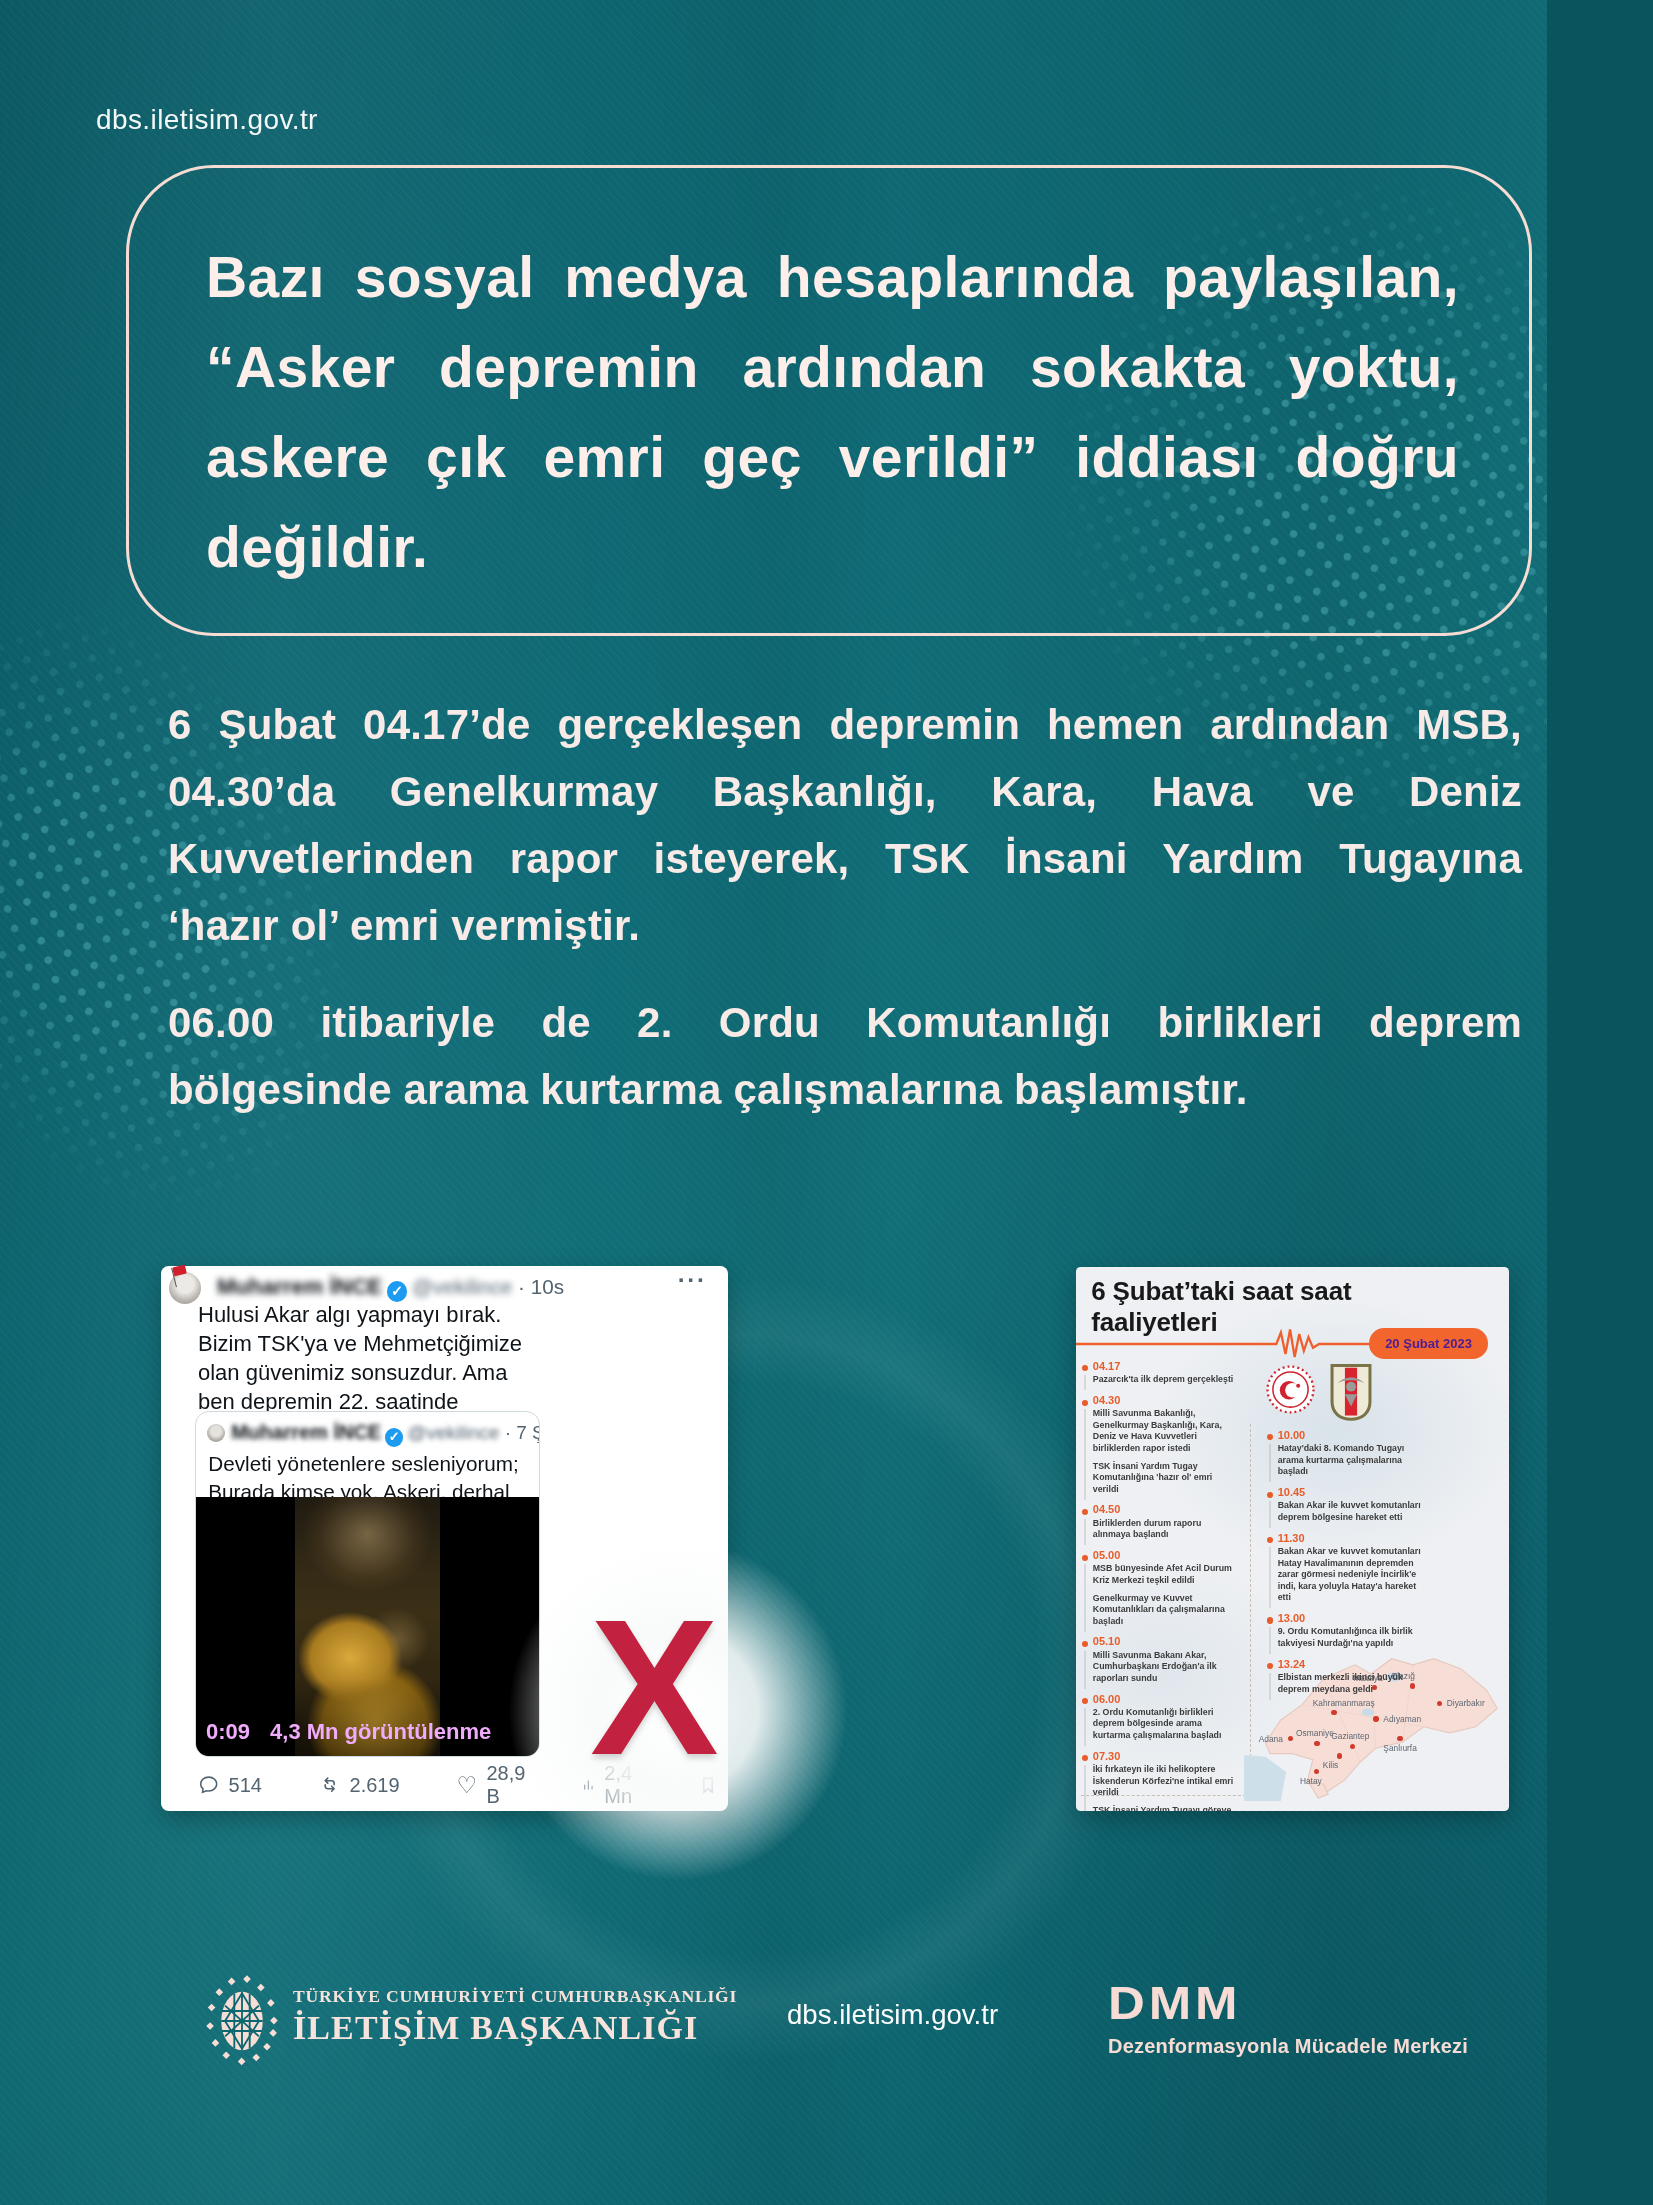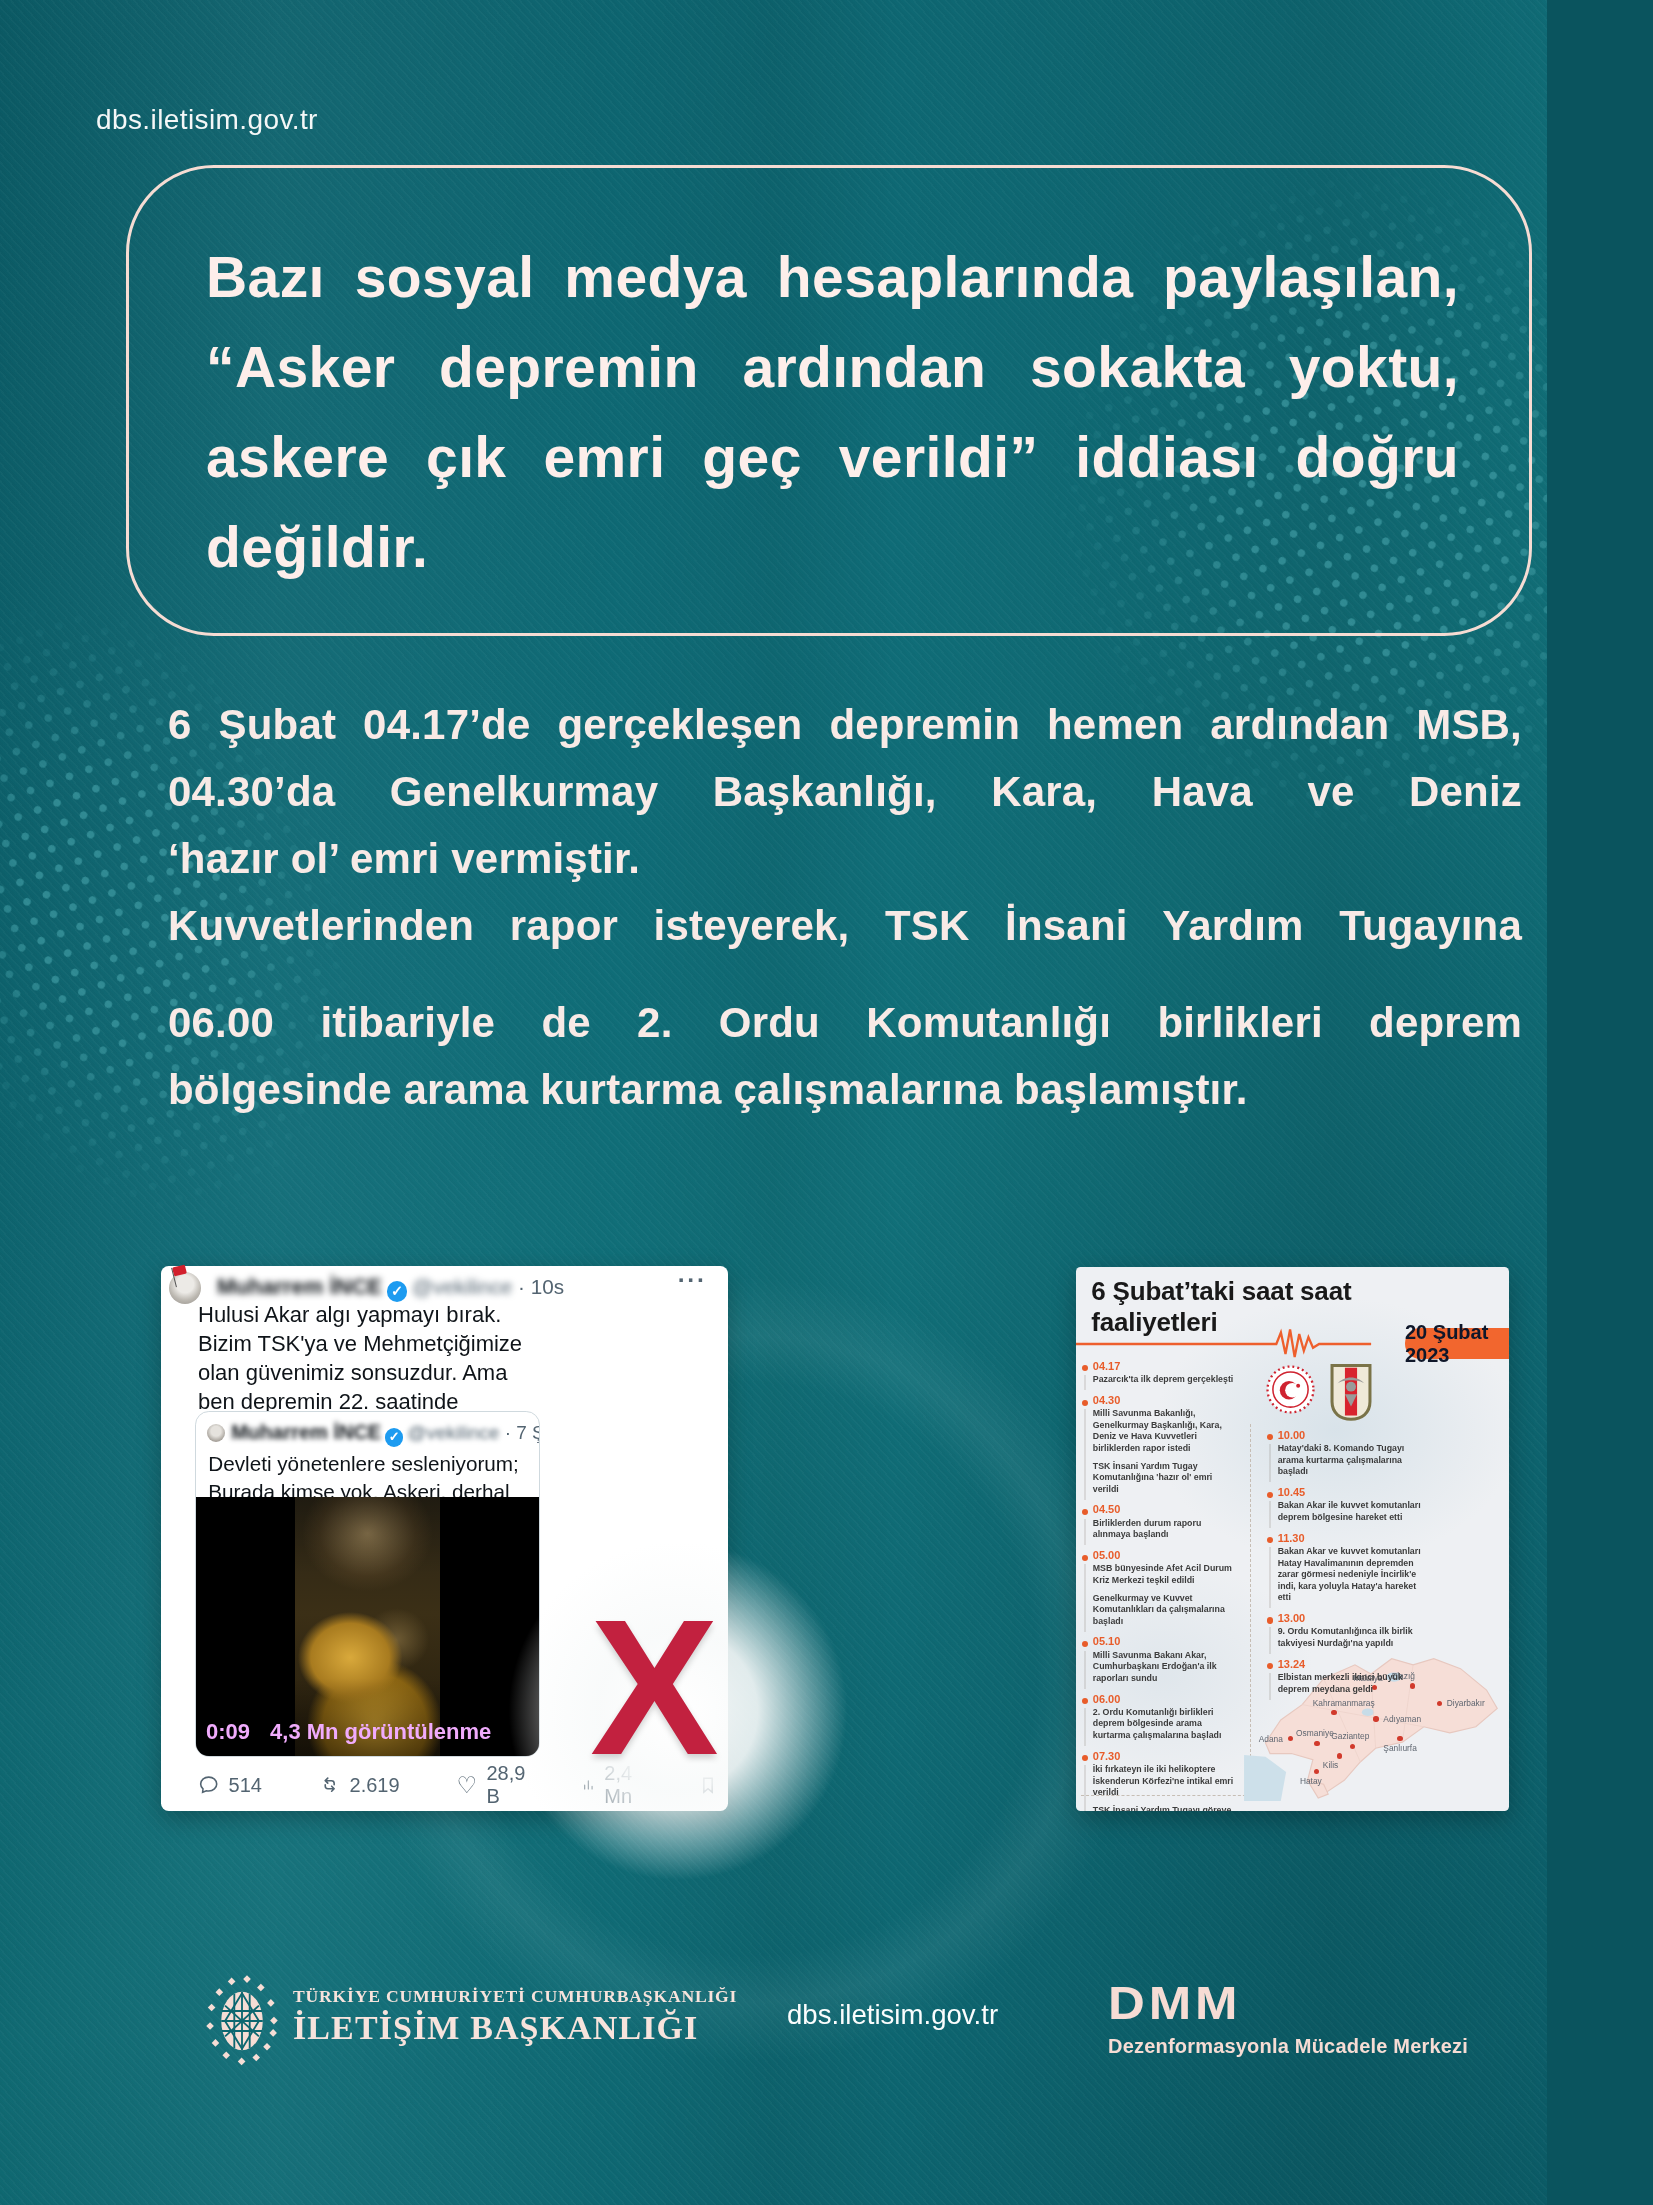--- a/index.html
+++ b/index.html
@@ -94,21 +94,21 @@
   
   .ig-card{position:absolute;left:1076px;top:1267px;width:433px;height:544px;background:#eef0f3;border-radius:4.6px;
     box-shadow:0 7.7px 23px rgba(0,0,0,.25);z-index:5;overflow:hidden;}
   .ig-card::before{content:"";position:absolute;inset:0;
     background:radial-gradient(ellipse 60% 35% at 60% 30%,rgba(209,222,230,.75) 0%,transparent 70%),
                radial-gradient(ellipse 50% 30% at 20% 75%,rgba(214,224,231,.6) 0%,transparent 70%);}
   .ig-title{position:absolute;left:15.3px;top:9.2px;width:337px;z-index:2;}
   .ig-title div{font-size:26px;line-height:31px;font-weight:800;color:#191919;letter-spacing:-0.2px;}
   .seismo{position:absolute;left:0px;top:60px;z-index:2;}
   .date-badge{position:absolute;left:293px;top:61px;width:119px;height:31px;z-index:2;background:#f2662e;
-    border-radius:15.3px;color:#0f172a;font-size:20px;font-weight:700;display:flex;align-items:center;justify-content:center;margin-left:36px;}
+    border-radius:15.3px;color:#4c1d95;font-size:13px;font-weight:700;display:flex;align-items:center;justify-content:center;}
   .logo-msb{position:absolute;left:190px;top:98px;z-index:2;}
   .logo-tsk{position:absolute;left:253px;top:95px;z-index:2;}
   .tl-col{position:absolute;z-index:3;}
   .tl-left{left:6.1px;top:93px;width:156px;}
   .tl-right{left:191px;top:162px;width:156px;}
   .tl-item{position:relative;padding-left:10.7px;margin-bottom:8.4px;}
   .tl-item::before{content:"";position:absolute;left:0;top:5.4px;width:6.1px;height:6.1px;border-radius:50%;background:#e85c2a;}
   .tl-item::after{content:"";position:absolute;left:2.3px;top:15.3px;bottom:-4.6px;width:1.5px;background:rgba(120,110,100,.18);}
   .tl-time{font-size:11px;font-weight:800;color:#e85c2a;margin-bottom:2.3px;}
   .tl-text{font-size:8.8px;line-height:11.5px;color:#3c3c3c;font-weight:600;}
@@ -154,22 +154,22 @@
       <div class="hl-line">Bazı sosyal medya hesaplarında paylaşılan,</div>
       <div class="hl-line">“Asker depremin ardından sokakta yoktu,</div>
       <div class="hl-line">askere çık emri geç verildi” iddiası doğru</div>
       <div class="hl-line last">değildir.</div>
     </div>
   </div>
 
   <div class="body-block bp1" style="position:absolute;top:691px;">
     <div class="body-line">6 Şubat 04.17’de gerçekleşen depremin hemen ardından MSB,</div>
     <div class="body-line">04.30’da Genelkurmay Başkanlığı, Kara, Hava ve Deniz</div>
+    <div class="body-line">Kuvvetlerinden rapor isteyerek, TSK İnsani Yardım Tugayına</div>
     <div class="body-line last">‘hazır ol’ emri vermiştir.</div>
-    <div class="body-line">Kuvvetlerinden rapor isteyerek, TSK İnsani Yardım Tugayına</div>
   </div>
   <div class="body-block bp2" style="position:absolute;top:989px;">
     <div class="body-line">06.00 itibariyle de 2. Ordu Komutanlığı birlikleri deprem</div>
     <div class="body-line last">bölgesinde arama kurtarma çalışmalarına başlamıştır.</div>
   </div>
 
   <div class="tweet-card">
     <div class="tw-avatar">
         <span class="flag"></span>
       </div>

